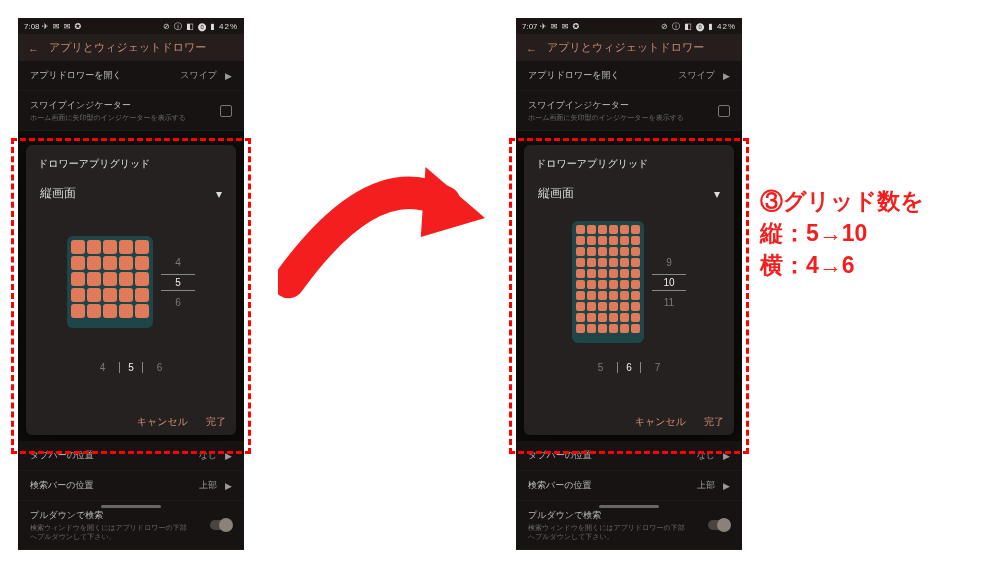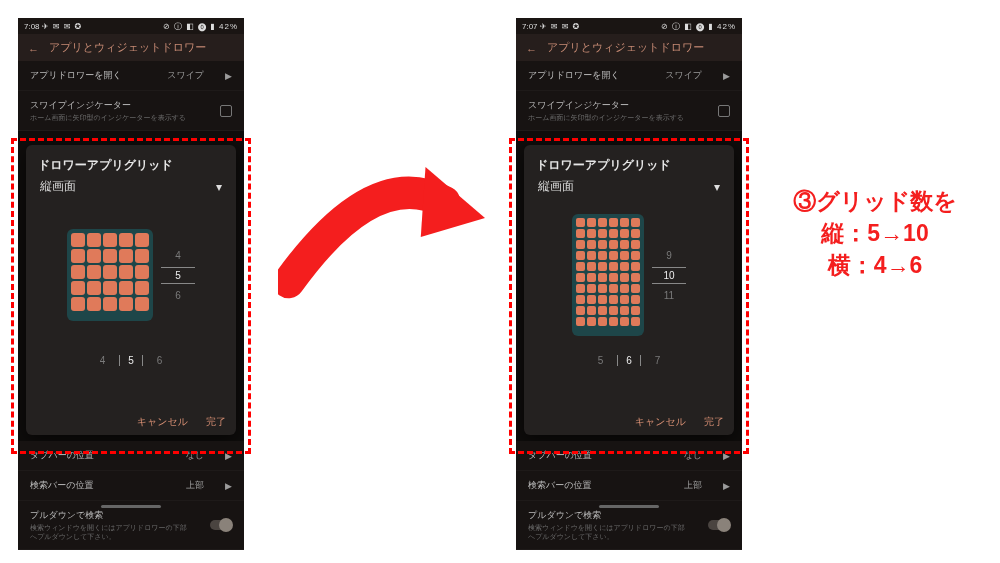--- a/index.html
+++ b/index.html
@@ -51,21 +51,21 @@
   .setting-row {
     display: flex;
     justify-content: space-between;
     align-items: center;
     padding: 8px 12px;
     font-size: 9px;
     color: #bdbdbd;
     border-bottom: 1px solid rgba(255,255,255,0.03);
     background:#171312;
   }
-  .setting-row .val { color:#9b9b9b; display:flex; align-items:center; gap:21px;}
+  .setting-row .val { color:#9b9b9b; display:flex; align-items:center; gap:8px;}
   .subtext { font-size: 7px; color: #6b6b6b; margin-top:2px; line-height:1.2; }
   .checkbox {
     width: 12px; height: 12px; border:1px solid #777; border-radius:2px; flex:0 0 auto;
   }
   .switch {
     width: 22px; height: 10px; background:#4a4440; border-radius:5px; position:relative; flex:0 0 auto;
   }
   .switch::after{
     content:""; position:absolute; right:-1px; top:-2px; width:14px; height:14px; background:#8a827a; border-radius:50%;
   }
@@ -86,21 +86,21 @@
 
   .dialog {
     position: absolute;
     left: 8px; right:8px; top: 14px;
     height: 290px;
     background: #242120;
     border-radius: 6px;
     padding: 12px 12px 8px 12px;
     box-shadow: 0 6px 20px rgba(0,0,0,0.6);
   }
-  .dialog-title { font-size: 12px; color:#e6e6e6; font-weight:700;}
+  .dialog-title { font-size: 10px; color:#e6e6e6; margin-bottom:10px; font-weight:400;}
   .orientation {
     display:flex; justify-content:space-between; align-items:center;
     font-size:12px; color:#ddd; padding:4px 2px 10px 2px; border-bottom:none;
   }
 
   .grid-preview-zone {
     display:flex; align-items:center; justify-content:center; gap:8px;
     height: 140px;
     position: relative;
   }
@@ -150,21 +150,20 @@
   }
   .big-arrow svg { width:100%; height:100%; }
 
   .annotation {
     position:absolute;
     left: 760px; top: 185px;
     color:#f41e1e;
     font-weight:700;
     font-size:23px;
     line-height:1.4;
-    text-align:center;
     width: 230px;
   }
   .triangle{ font-size:9px; }
 </style>
 </head>
 <body>
 
 <div class="canvas">
 
   <div class="phone left">

